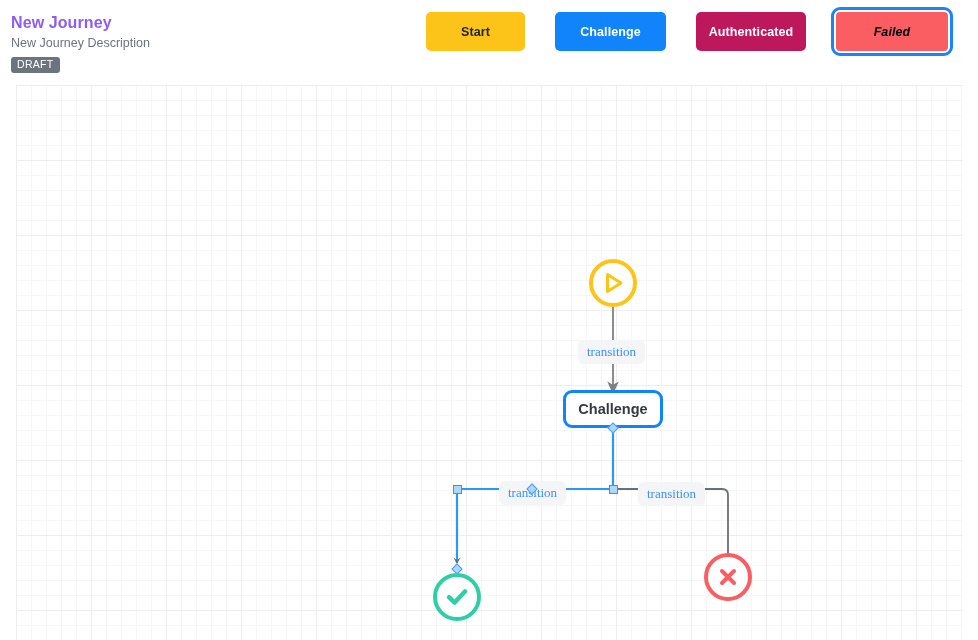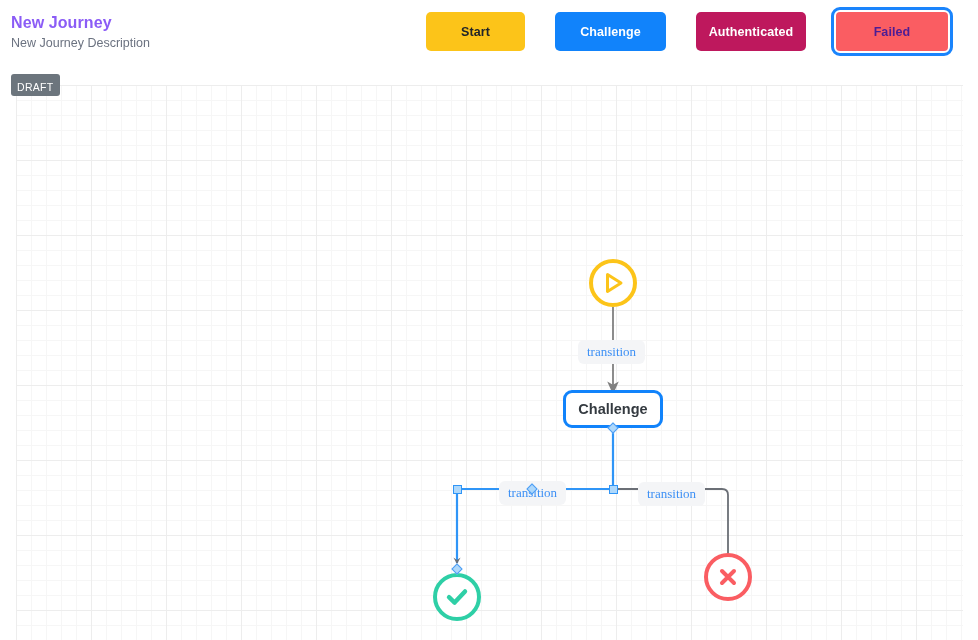--- a/index.html
+++ b/index.html
@@ -46,22 +46,22 @@
     letter-spacing: 0.1px;
   }
   .journey-desc {
     font-size: 12.5px;
     color: #6b7280;
     line-height: 18px;
     margin-top: 2px;
   }
   .status-badge {
     display: inline-block;
-    margin-top: 22px;
-    padding: 8px 6px 3px 6px;
+    margin-top: 5px;
+    padding: 2px 6px 3px 6px;
     border-radius: 3px;
     background: #6c757d;
     color: #ffffff;
     font-size: 10.5px;
     line-height: 11px;
     letter-spacing: 0.3px;
   }
 
   
   .state-buttons {
@@ -99,22 +99,23 @@
     color: #ffffff;
     width: 111px;
   }
   .state-btn.authenticated {
     background: #be185d;
     color: #ffffff;
     width: 110px;
   }
   .state-btn.failed {
     background: #fa5d62;
-    color: #4c1d95;
+    color: #000000;
     width: 112px;
+    font-style: italic;
   }
   .state-btn.selected {
     outline: 3px solid #1a84fc;
     outline-offset: 2px;
     border-radius: 4px;
   }
 
   
   .canvas {
     position: absolute;

